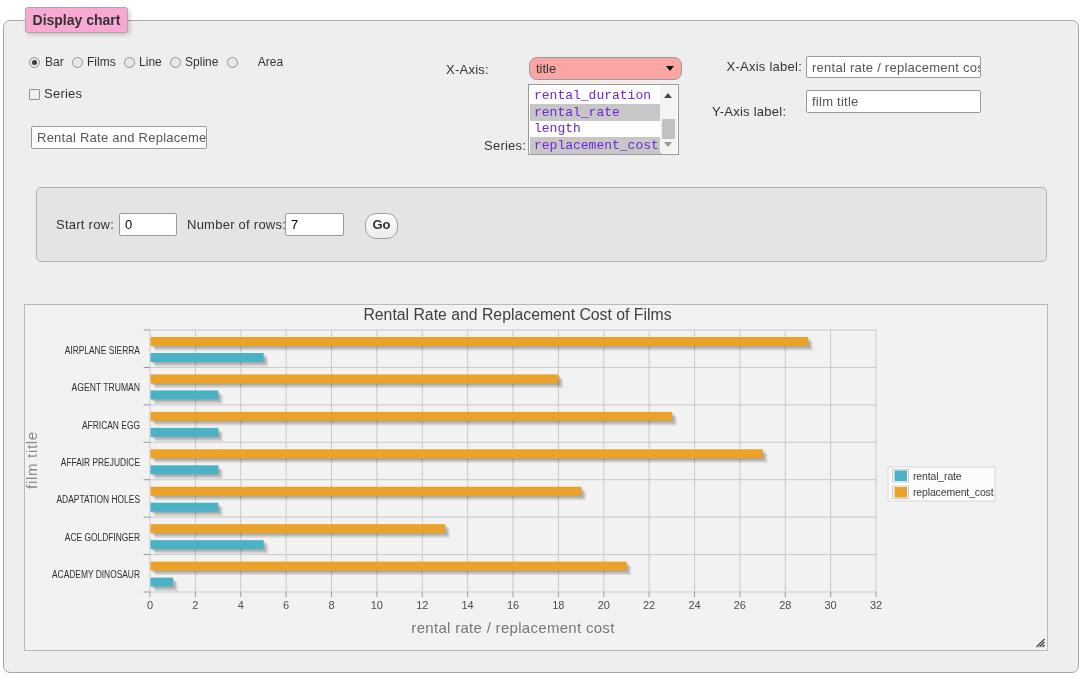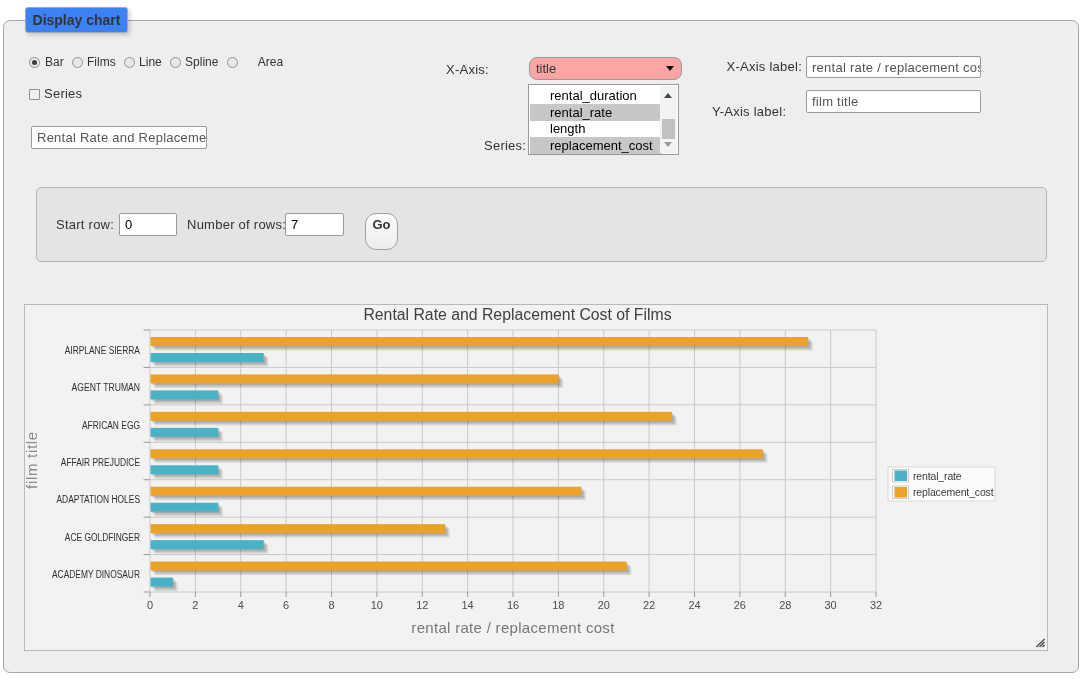--- a/index.html
+++ b/index.html
@@ -1,46 +1,46 @@
 <!DOCTYPE html>
 <html><head>
 <meta charset="utf-8">
 <style>
   html,body{margin:0;padding:0;background:#fff;}
   body{font-family:"Liberation Sans",sans-serif;font-size:13px;color:#333;
        width:1081px;height:681px;position:relative;overflow:hidden;}
   .abs{position:absolute;}
   .fieldset{left:3px;top:20px;width:1076px;height:653px;background:#eeeeee;
      border:1px solid #a6a6a6;border-radius:7px;box-sizing:border-box;}
-  .legendbox{left:25px;top:7px;width:103px;height:26px;background:#3b82f6;
+  .legendbox{left:25px;top:7px;width:103px;height:26px;background:#f9a8d4;
      border:1px solid #a9a9a9;border-radius:3px;box-shadow:2px 2px 4px rgba(0,0,0,0.18);
      font-weight:bold;font-size:14px;color:#333;line-height:24px;text-align:center;box-sizing:border-box;}
   .radio{display:inline-block;width:11px;height:11px;border-radius:50%;
      border:1px solid #919191;background:#e8e8e8;box-sizing:border-box;vertical-align:-2px;}
   .radio.on{position:relative;}
   .radio.on::after{content:"";position:absolute;left:2px;top:2px;width:5px;height:5px;
      border-radius:50%;background:#3c3c3c;}
   .checkbox{display:inline-block;width:11px;height:11px;border:1px solid #919191;
      background:#f0f0f0;box-sizing:border-box;vertical-align:-2px;border-radius:1px;}
   .ipt{background:#fff;border:1px solid #999;border-radius:2px;box-sizing:border-box;
      font-family:"Liberation Sans",sans-serif;font-size:13px;color:#555;letter-spacing:0.25px;
      padding:0 0 0 5px;line-height:21px;white-space:nowrap;overflow:hidden;}
   .panel{left:36px;top:187px;width:1011px;height:75px;background:#e4e4e4;
      border:1px solid #b3b3b3;border-radius:5px;box-sizing:border-box;}
-  .gobtn{left:365px;top:213px;width:33px;height:37px;border:1px solid #a0a0a0;
+  .gobtn{left:365px;top:213px;width:33px;height:26px;border:1px solid #a0a0a0;
      border-radius:11px;background:linear-gradient(#fdfdfd,#ececec);
      font-weight:bold;font-size:13px;color:#333;text-align:center;line-height:21px;box-sizing:border-box;}
   .chartbox{left:24px;top:304px;width:1024px;height:347px;background:#f2f2f2;
      border:1px solid #b9b9b9;box-sizing:border-box;}
   .sel{left:529px;top:57px;width:153px;height:23px;background:#fca5a5;border:1px solid #999;
      border-radius:8px;box-sizing:border-box;}
   .listbox{left:528px;top:84px;width:151px;height:71px;background:#fff;border:1px solid #999;
      box-sizing:border-box;}
   .lbitem{position:absolute;left:1px;width:132px;height:16px;line-height:16px;
-     padding-left:20px;font-size:13px;color:#000000;white-space:nowrap;overflow:hidden;box-sizing:border-box;}
+     padding-left:4px;font-size:13px;color:#6d28d9;white-space:nowrap;overflow:hidden;box-sizing:border-box;font-family:Liberation Mono, monospace;}
   .sbar{position:absolute;right:1px;top:1px;width:17px;height:67px;background:#f3f3f3;}
   .sthumb{position:absolute;left:2px;top:33px;width:13px;height:20px;background:#c1c1c1;}
   .arrow-up{position:absolute;left:4px;top:7px;width:0;height:0;
      border-left:4.5px solid transparent;border-right:4.5px solid transparent;border-bottom:5px solid #484848;}
   .arrow-dn{position:absolute;left:4px;bottom:6px;width:0;height:0;
      border-left:4.5px solid transparent;border-right:4.5px solid transparent;border-top:5px solid #9a9a9a;}
 </style>
 </head>
 <body>
  <div class="abs fieldset"></div>

